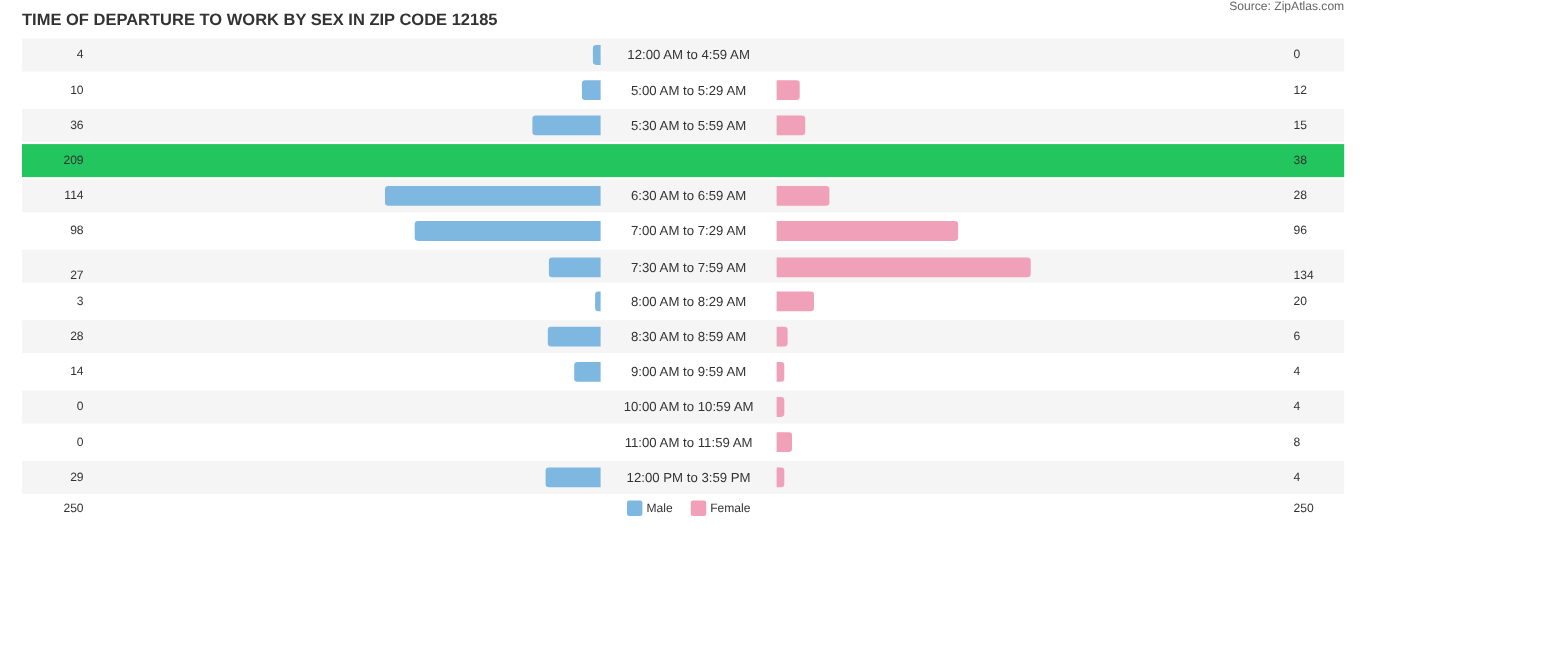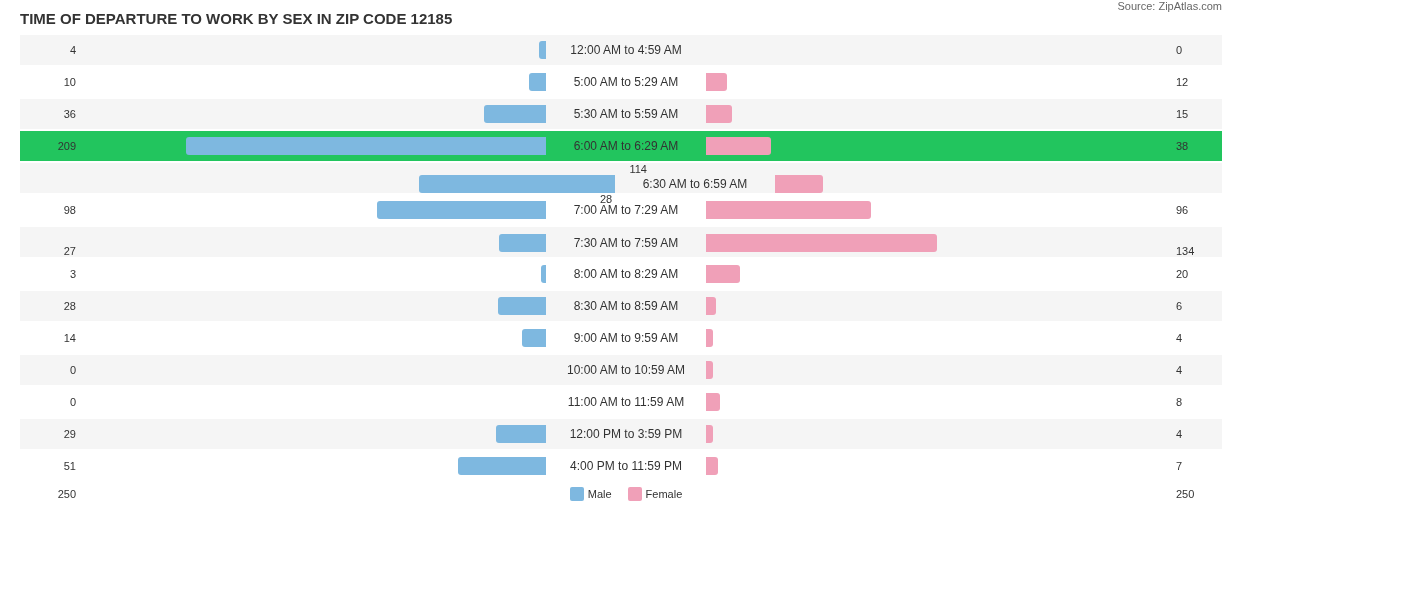--- a/index.html
+++ b/index.html
@@ -182,32 +182,23 @@
       </div>
       <div class="center-label">5:30 AM to 5:59 AM</div>
       <div class="right-bar-wrap">
         <div class="bar-pink" style="width:26px;"></div>
       </div>
     </div>
     <div class="right-value">15</div>
   </div>
       <div class="row" style="background: #22c55e; justify-content: space-between;">
     <div class="left-value">209</div>
-    <div class="bars-center">
-      <div class="left-bar-wrap">
-        <div class="bar-blue" style="width:360px;"></div>
-      </div>
-      <div class="center-label">6:00 AM to 6:29 AM</div>
-      <div class="right-bar-wrap">
-        <div class="bar-pink" style="width:65px;"></div>
-      </div>
-    </div>
     <div class="right-value">38</div>
   </div>
-      <div class="row" style="background: rgb(245, 245, 245); flex-direction: column;">
+      <div class="row" style="background: rgb(245, 245, 245);">
     <div class="left-value">114</div>
     <div class="bars-center">
       <div class="left-bar-wrap">
         <div class="bar-blue" style="width:196px;"></div>
       </div>
       <div class="center-label">6:30 AM to 6:59 AM</div>
       <div class="right-bar-wrap">
         <div class="bar-pink" style="width:48px;"></div>
       </div>
     </div>
@@ -309,33 +300,20 @@
     <div class="bars-center">
       <div class="left-bar-wrap">
         <div class="bar-blue" style="width:50px;"></div>
       </div>
       <div class="center-label">12:00 PM to 3:59 PM</div>
       <div class="right-bar-wrap">
         <div class="bar-pink" style="width:7px;"></div>
       </div>
     </div>
     <div class="right-value">4</div>
-  </div>
-      <div class="row" style="background: rgb(255, 255, 255);">
-    <div class="left-value">51</div>
-    <div class="bars-center">
-      <div class="left-bar-wrap">
-        <div class="bar-blue" style="width:88px;"></div>
-      </div>
-      <div class="center-label">4:00 PM to 11:59 PM</div>
-      <div class="right-bar-wrap">
-        <div class="bar-pink" style="width:12px;"></div>
-      </div>
-    </div>
-    <div class="right-value">7</div>
   </div>
     </div>
   <div class="x-axis">
     <div class="x-left">250</div>
     <div style="flex:1; display:flex; justify-content:center;">
       <div class="legend">
         <div class="legend-item">
           <div class="legend-box" style="background:#7eb8e0;"></div>
           <span>Male</span>
         </div>

